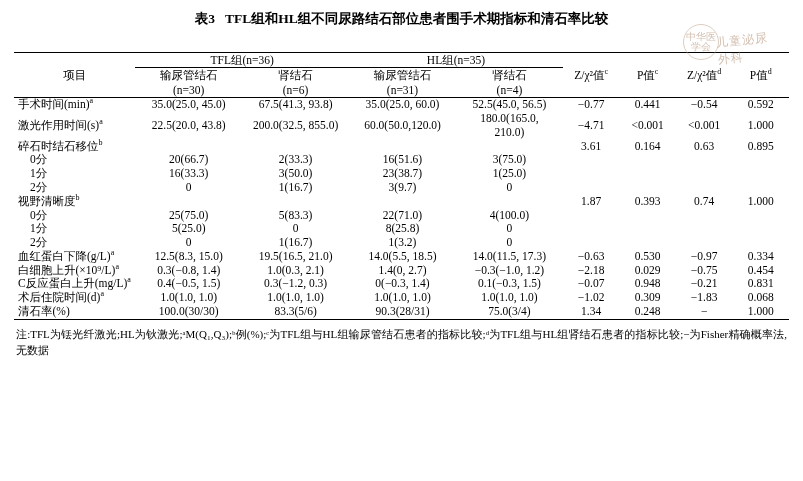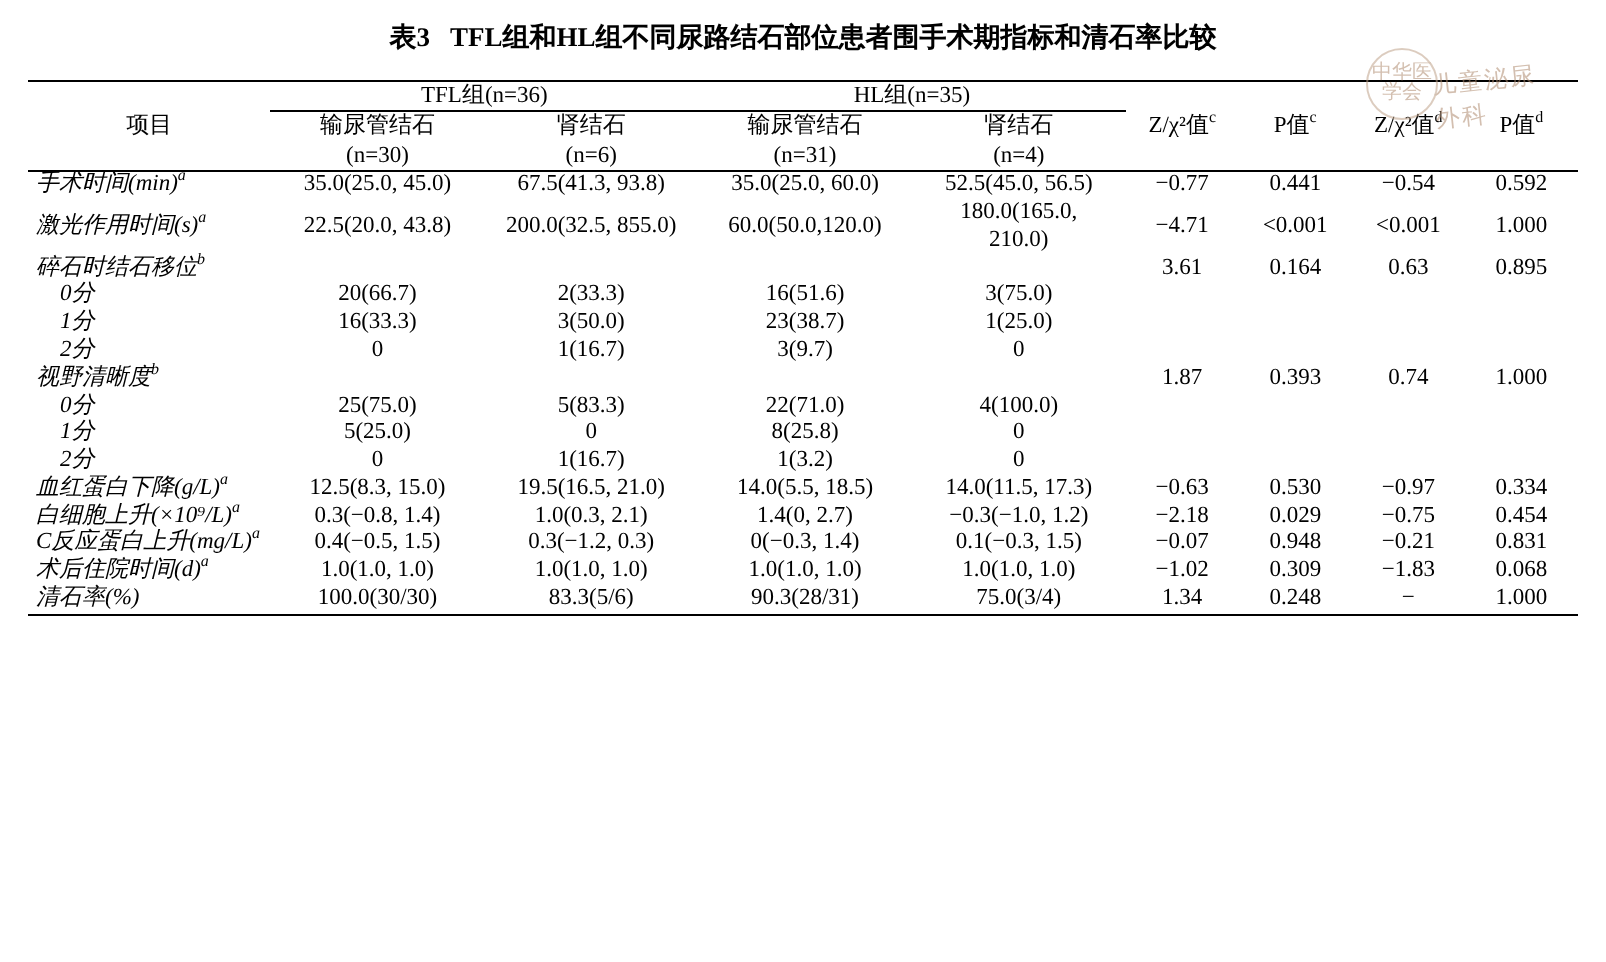--- a/index.html
+++ b/index.html
@@ -18,21 +18,21 @@
     position: relative;
     width: 803px;
     height: 481px;
     box-sizing: border-box;
     padding: 10px 14px 6px 14px;
   }
   .title-row {
     text-align: center;
     font-size: 13.5px;
     font-weight: bold;
-    margin-bottom: 12px;
+    margin-bottom: 24px;
     letter-spacing: 0px;
   }
   .title-row .tnum {
     margin-right: 10px;
   }
   table.main {
     width: 775px;
     border-collapse: collapse;
     font-size: 11.5px;
     table-layout: fixed;
@@ -60,21 +60,20 @@
     border-bottom: 1px solid #000;
   }
   .row td {
     padding: 4.4px 2px;
     text-align: center;
     line-height: 1.2;
   }
   .lbl {
     text-align: left !important;
     padding-left: 4px !important;
-    font-style: italic;
   }
   .indent {
     padding-left: 16px !important;
   }
   sup {
     font-size: 8px;
     vertical-align: super;
     line-height: 0;
   }
   .note {
@@ -346,14 +345,15 @@
           <td>90.3(28/31)</td>
           <td>75.0(3/4)</td>
           <td>1.34</td>
           <td>0.248</td>
           <td>−</td>
           <td>1.000</td>
         </tr>
       </tbody>
   </table>
 
+  <div class="note">注:TFL为铥光纤激光;HL为钬激光;ᵃM(Q₁,Q₃);ᵇ例(%);ᶜ为TFL组与HL组输尿管结石患者的指标比较;ᵈ为TFL组与HL组肾结石患者的指标比较;−为Fisher精确概率法,无数据</div>
 
 </div>
 
 </body></html>

